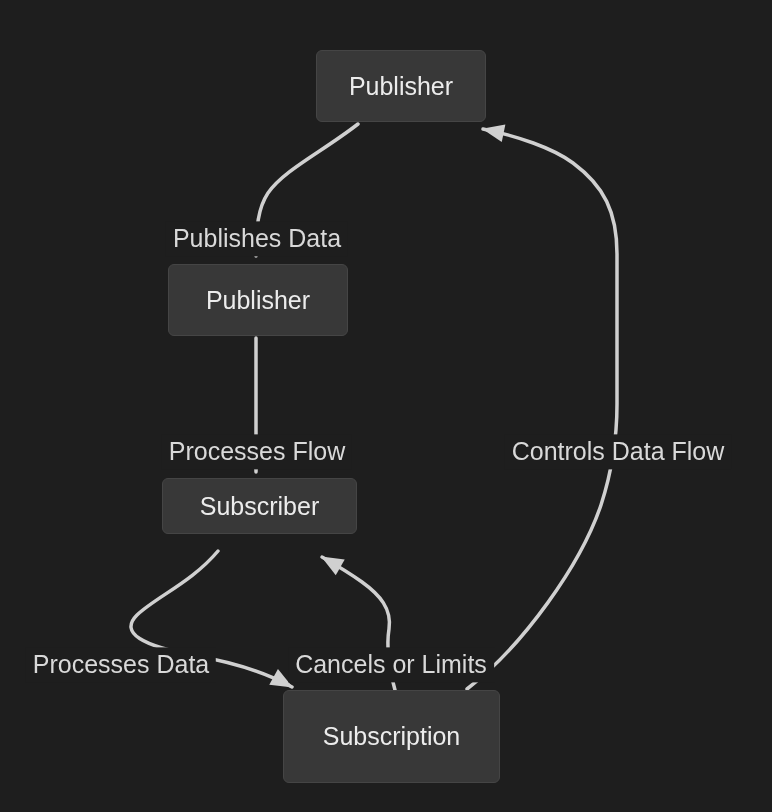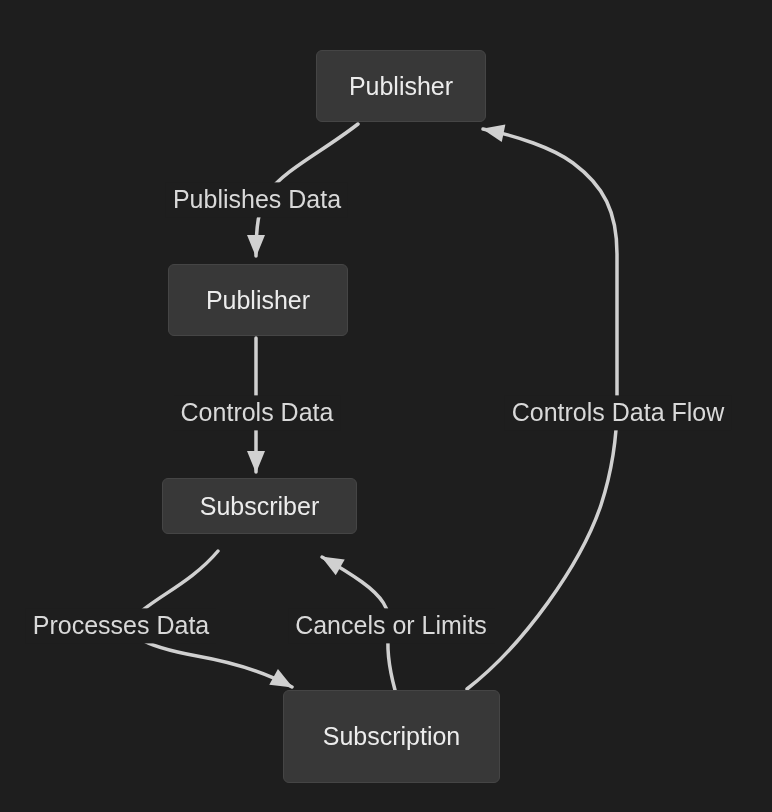--- a/index.html
+++ b/index.html
@@ -43,20 +43,21 @@
   }
   .edge-label {
     position: absolute;
     transform: translate(-50%, -50%);
     background: #1e1e1e;
     color: #d9d9d9;
     font-size: 25px;
     line-height: 1.25;
     padding: 2px 7px;
     white-space: nowrap;
+    margin-top: 39px;
   }
   
   #n-publisher    { left: 316px; top:  50px; width: 170px; height: 72px; }
   #n-processor    { left: 168px; top: 264px; width: 180px; height: 72px; }
   #n-subscriber   { left: 162px; top: 478px; width: 195px; height: 56px; }
   #n-subscription { left: 283px; top: 690px; width: 217px; height: 93px; text-align: center; }
   
   #l-publishes { left: 257px; top: 200px; }
   #l-processes { left: 257px; top: 413px; }
   #l-controls  { left: 618px; top: 413px; }
@@ -93,18 +94,18 @@
     <span>Publisher</span>
   </div>
   <div class="node" id="n-subscriber">
     <span>Subscriber</span>
   </div>
   <div class="node" id="n-subscription">
     <span>Subscription</span>
   </div>
 
   <div class="edge-label" id="l-publishes">Publishes Data</div>
-  <div class="edge-label" id="l-processes">Controls Data</div>
+  <div class="edge-label" id="l-processes">Processes Flow</div>
   <div class="edge-label" id="l-requests">Processes Data</div>
   <div class="edge-label" id="l-cancels">Cancels or Limits</div>
   <div class="edge-label" id="l-controls">Controls Data Flow</div>
 
 </div>
 
 </body></html>

